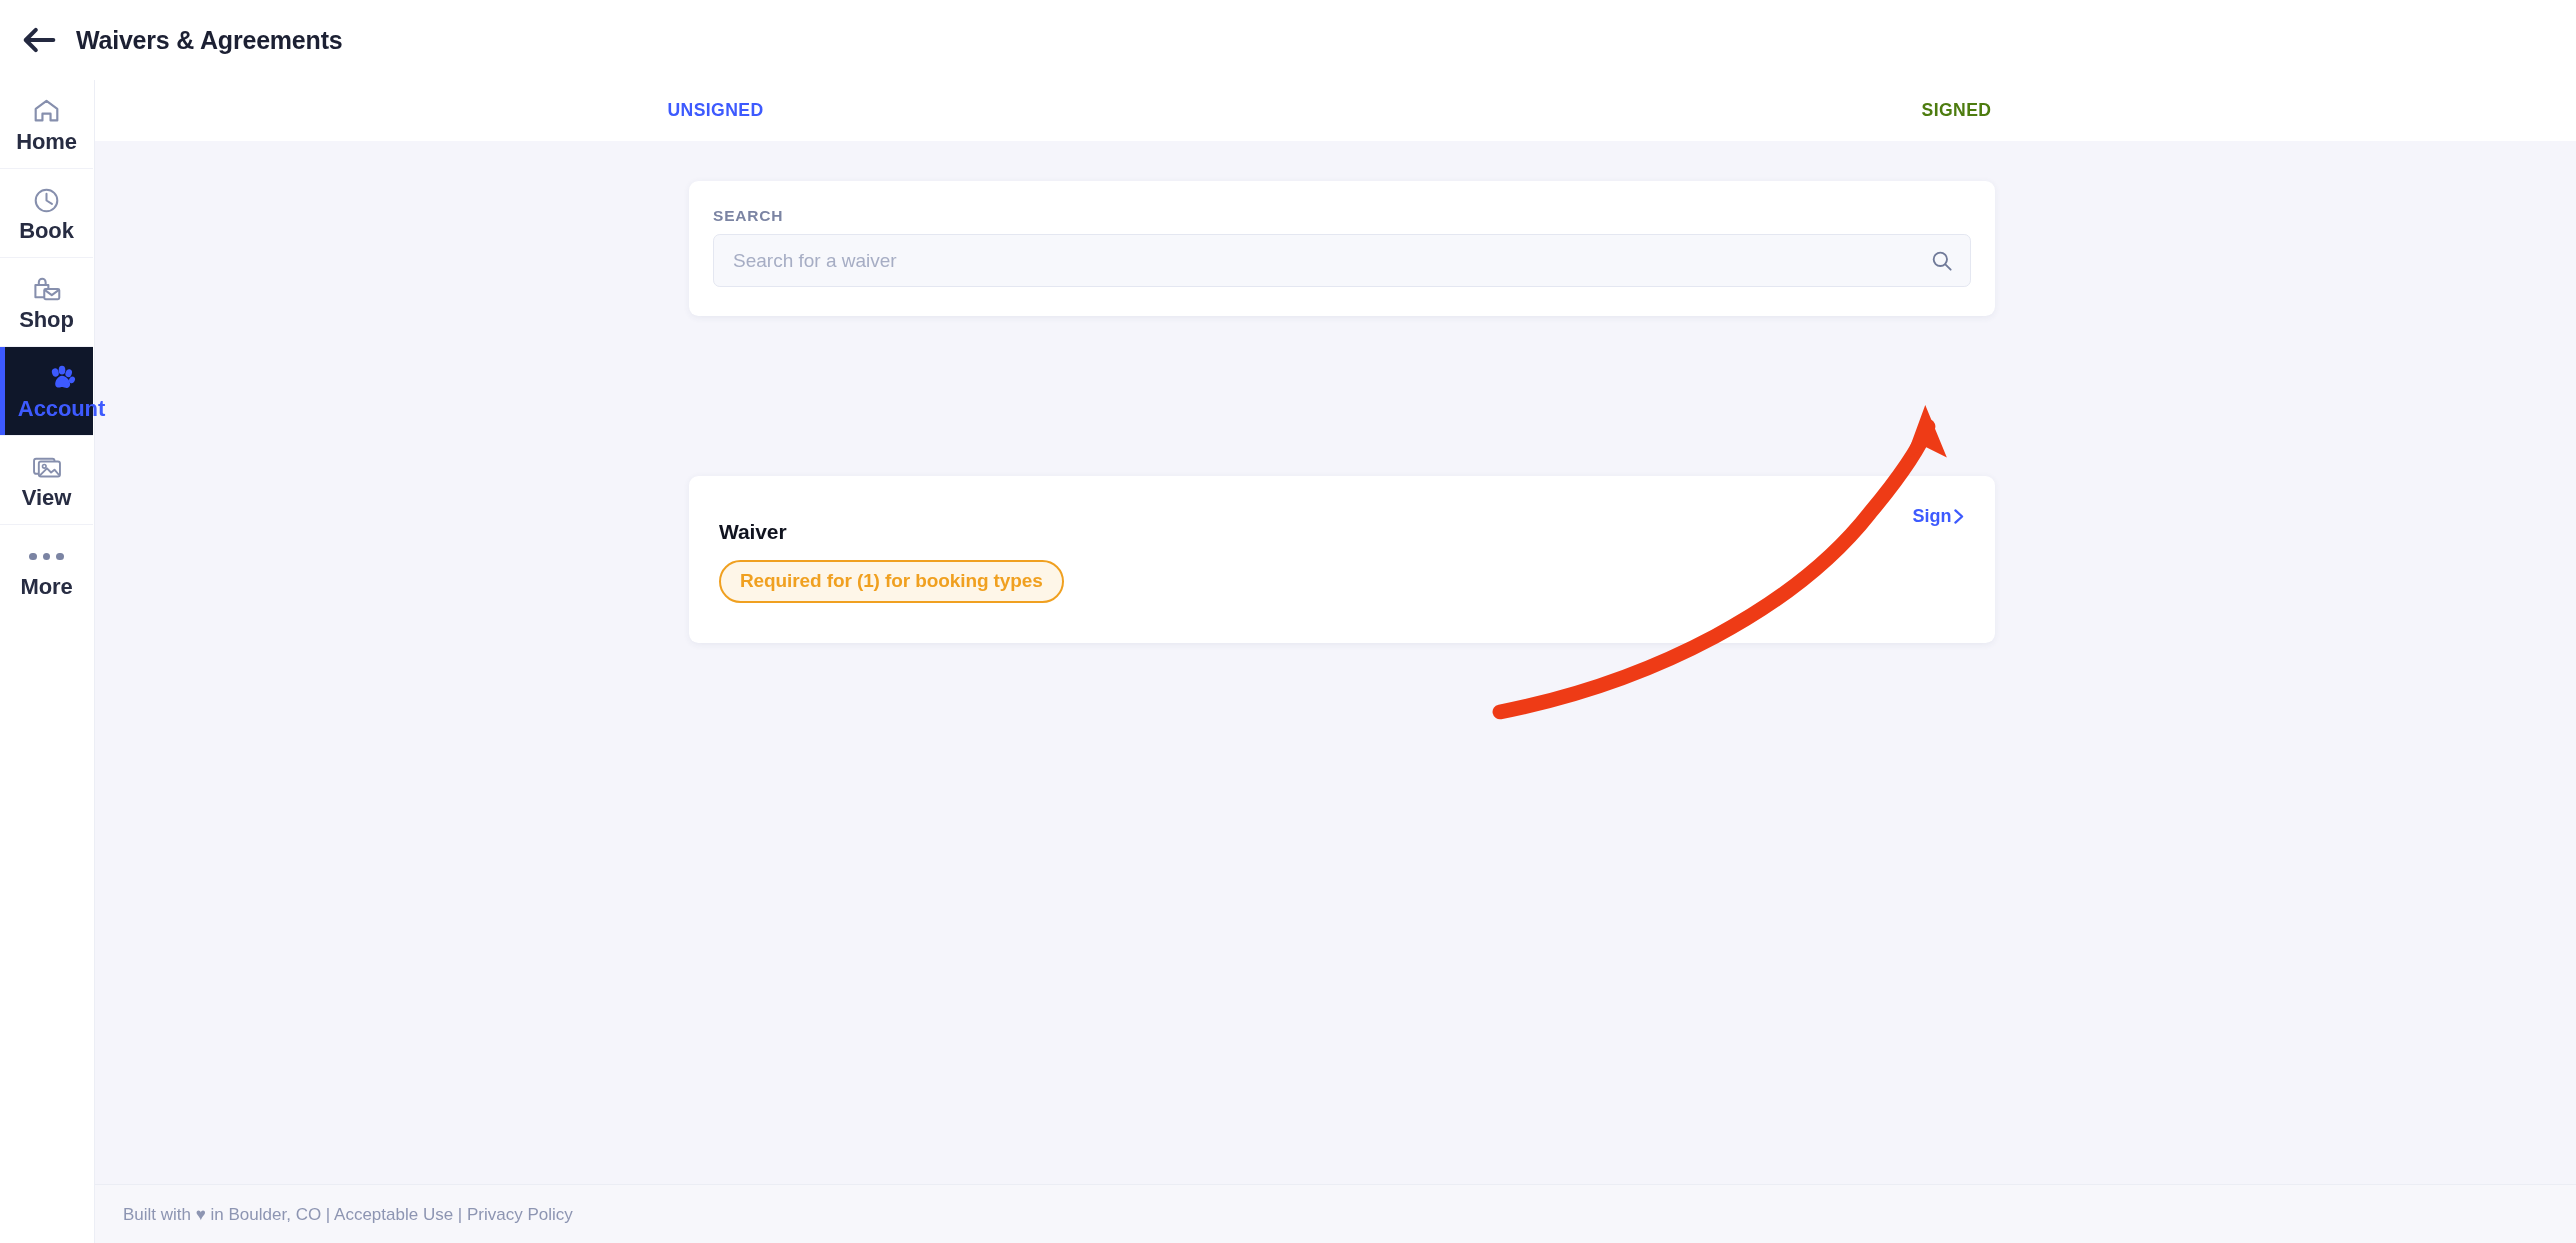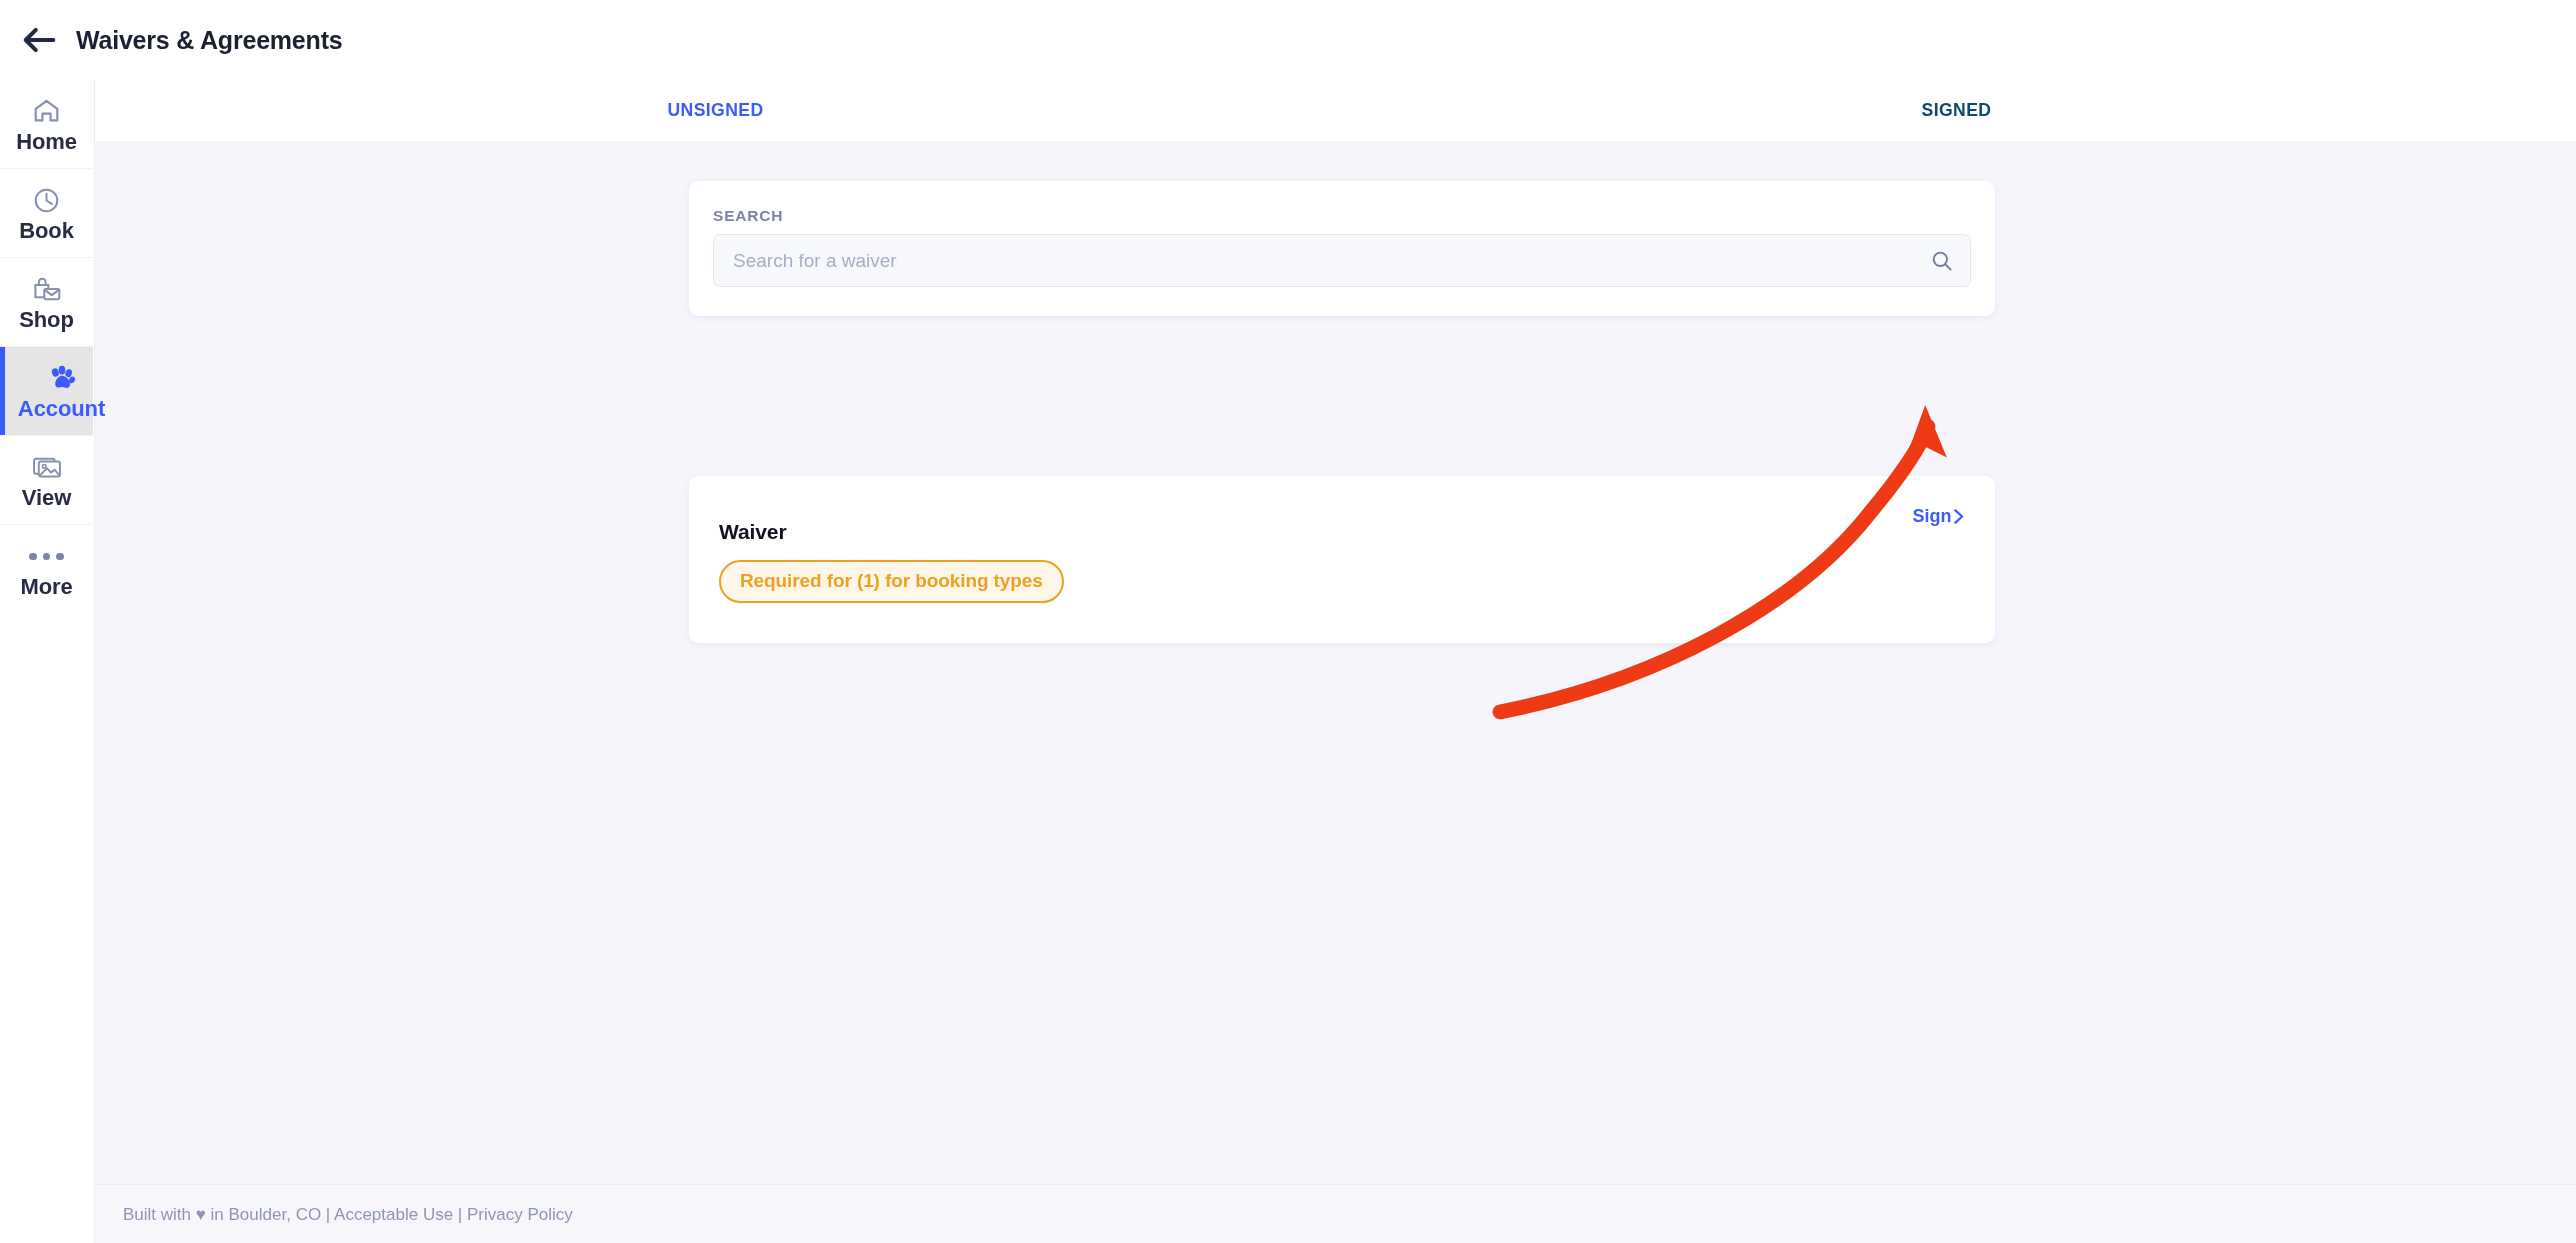--- a/index.html
+++ b/index.html
@@ -79,21 +79,21 @@
     margin-bottom: 4px;
   }
   .nav-item .nav-label {
     font-size: 22px;
     font-weight: bold;
     color: #272c42;
     line-height: 1;
     letter-spacing: -0.1px;
   }
   .nav-item.active {
-    background: #e5e5e5;
+    background: #0f172a;
     padding-left: 30px;
   }
   .nav-item.active::before {
     content: "";
     position: absolute;
     left: 0; top: 0;
     width: 5.4px;
     height: 100%;
     background: #3d5afe;
   }
@@ -143,21 +143,21 @@
     display: flex;
     align-items: center;
     justify-content: center;
     font-size: 17.6px;
     font-weight: bold;
     letter-spacing: 0.4px;
     cursor: pointer;
     user-select: none;
   }
   #tab-unsigned { left: 0;    color: #3d5afe; }
-  #tab-signed   { left: 1241px; color: #0c4a6e; }
+  #tab-signed   { left: 1241px; color: #4d7c0f; }
 
   
   #main-content {
     position: absolute;
     left: 95px;
     top: 140px;
     width: 2481px;
     height: 1044px;
     background: #f5f5fb;
     overflow: hidden;

